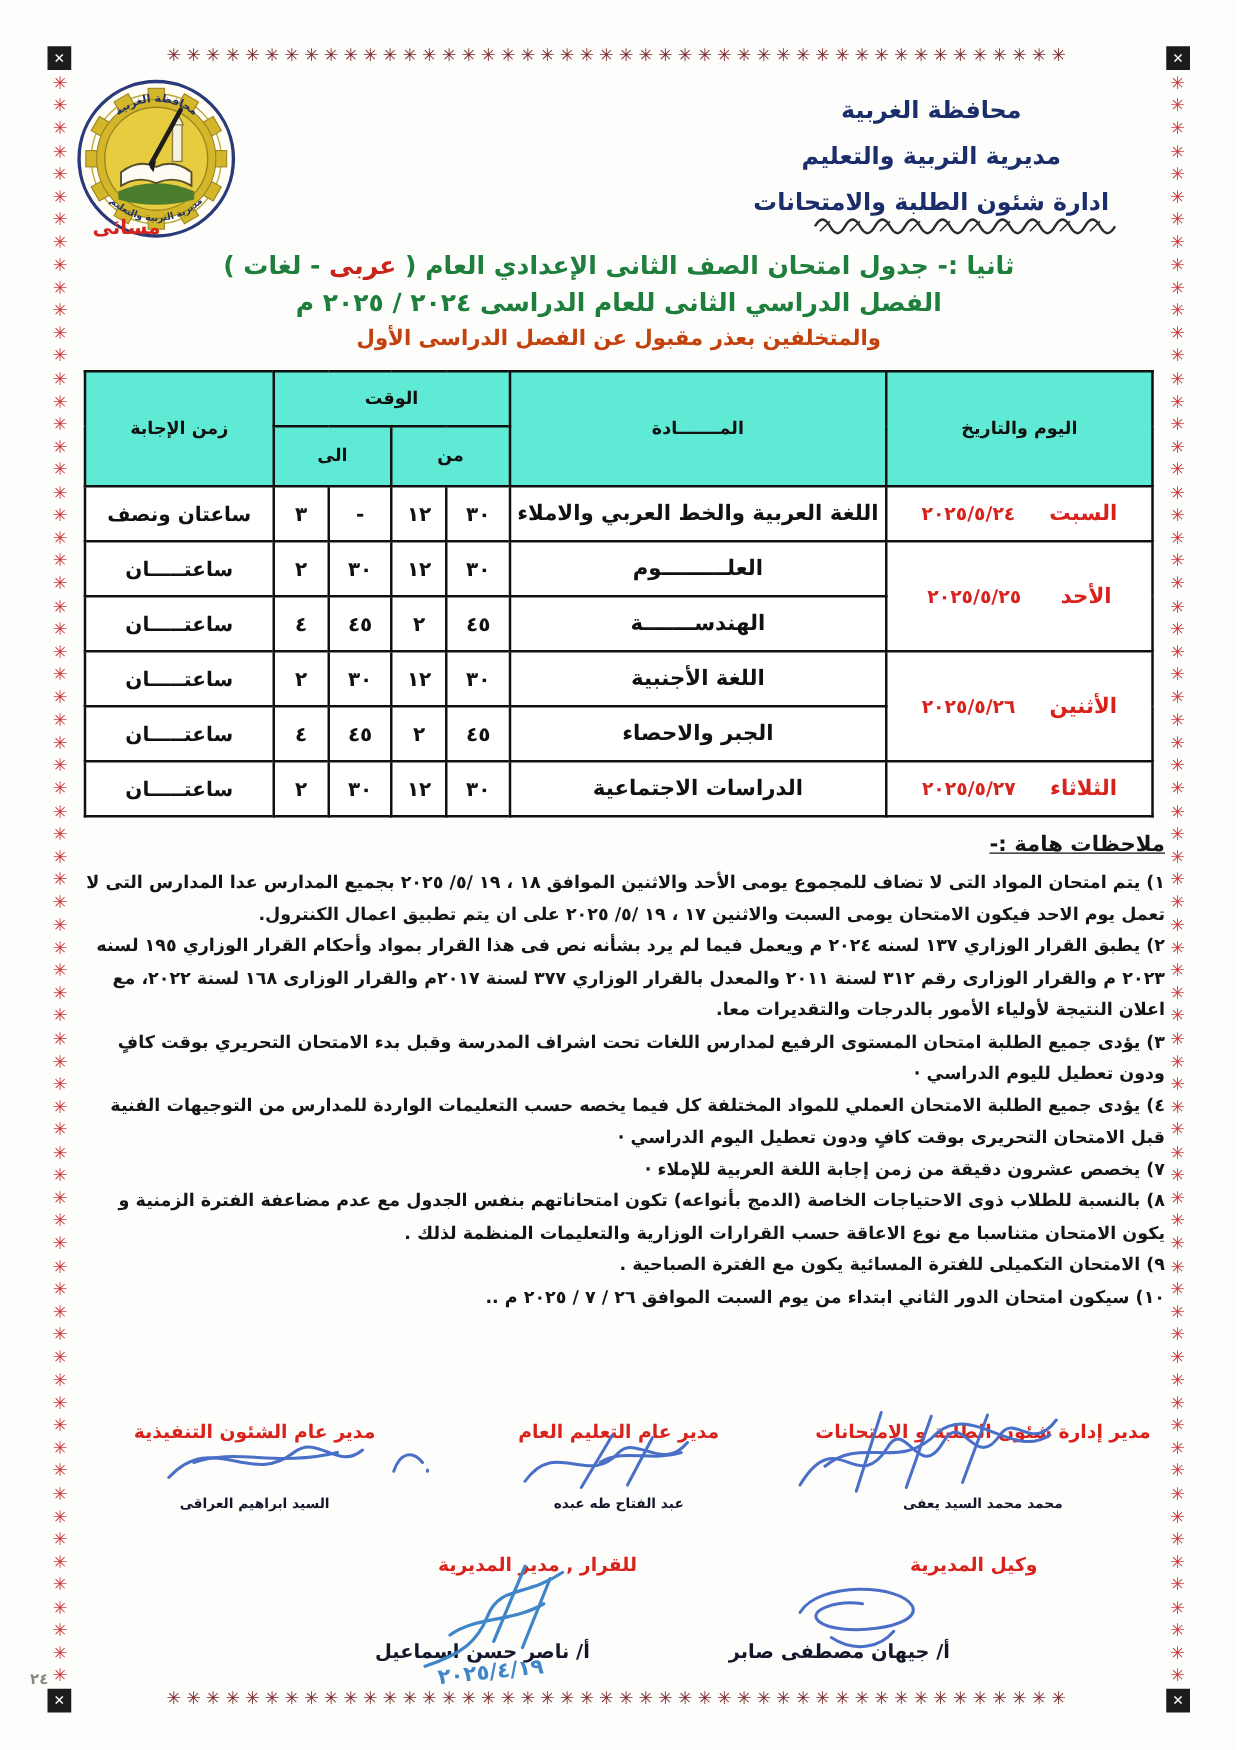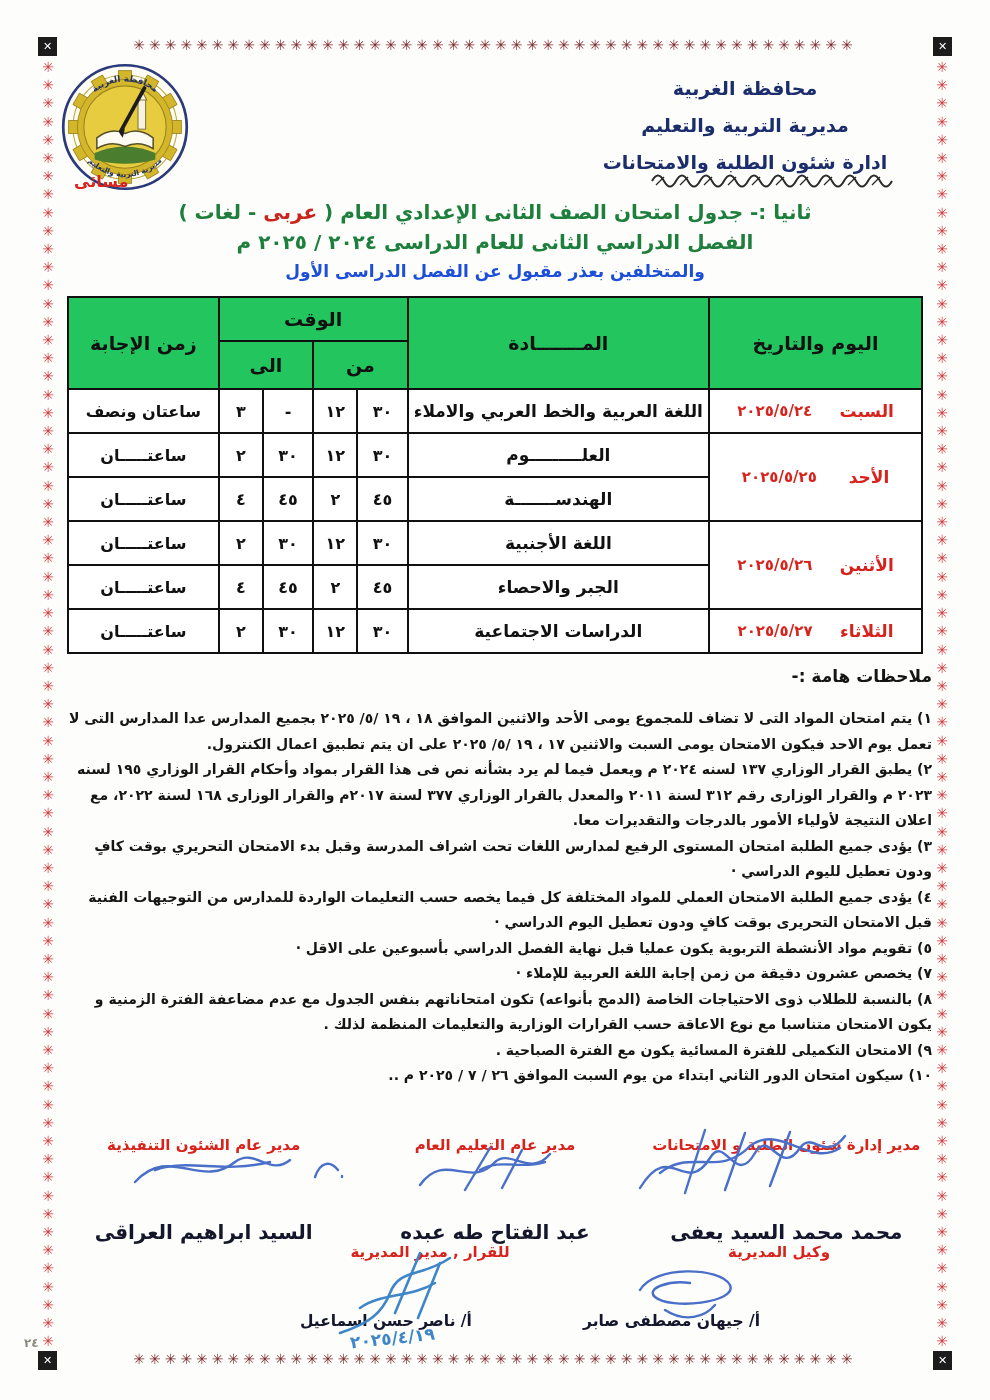--- a/index.html
+++ b/index.html
@@ -35,47 +35,47 @@
   .gov-header {
     position:absolute; top:70px; right:80px; width:330px; text-align:center;
     color:#1b2d6b; font-weight:bold; font-size:19px; line-height:37px;
   }
   .ornament { position:absolute; top:168px; right:90px; }
   
   .title-block { position:absolute; top:200px; left:0; right:0; text-align:center; font-weight:bold; }
   .title-l1 { font-size:20px; color:#1e7e3c;text-align:center; }
   .title-l1 .red { color:#c9241c; }
   .title-l2 { font-size:20px; color:#1e7e3c; margin-top:6px; }
-  .title-l3 { font-size:17px; color:#1d4ed8; margin-top:7px; }
+  .title-l3 { font-size:17px; color:#c2410c; margin-top:7px; }
   
   .exam-table {
     position:absolute; left:67px; top:296px; width:856px;
     border-collapse:collapse; table-layout:fixed;
   }
   .exam-table th, .exam-table td {
     border:2.4px solid #101010; font-weight:bold; text-align:center; vertical-align:middle;
   }
-  .exam-table th { background:#22c55e; font-size:19px; color:#111; }
+  .exam-table th { background:#5eead4; font-size:14px; color:#111; }
   .exam-table .h1 th { height:44px; }
   .exam-table .h2 th { height:48px;margin-top:40px; }
   .exam-table td { background:#fff; font-size:16px; height:44px; color:#111; }
   .exam-table td.subject { font-size:17px; }
   .exam-table td.day-cell { padding:0 6px; }
   .day-wrap { display:flex; align-items:center; justify-content:space-evenly; gap:6px; color:#d8231d; }
   .day-wrap .dname { font-size:17px; font-weight:bold; }
   .day-wrap .ddate { font-size:15px; font-weight:bold; direction:ltr; }
   
   .notes { position:absolute; top:666px; right:58px; left:58px; color:#151515; }
-  .notes-title { font-size:17px; font-weight:bold; margin-bottom:20px; }
+  .notes-title { font-size:17px; font-weight:bold; text-decoration:underline; margin-bottom:8px; }
   .note-item { font-size:14px; font-weight:bold; line-height:25.5px; text-align:right; }
   
   .sig-row1 { position:absolute; top:1136px; right:58px; left:58px; display:flex; }
   .sig-col { flex:1; text-align:center; }
   .sig-title { color:#d8231d; font-weight:bold; font-size:15px; }
-  .sig-name { color:#14172b; font-weight:bold; font-size:20px; margin-top:66px; }
+  .sig-name { color:#14172b; font-weight:bold; font-size:11px; margin-top:42px; }
   .sig2-title { position:absolute; color:#d8231d; font-weight:bold; font-size:15px; }
   .sig2-name { position:absolute; color:#14172b; font-weight:bold; font-size:15.5px; }
   .vice-title { top:1243px; right:160px; }
   .approve-title { top:1243px; left:300px; width:260px; text-align:center; }
   .gehan-name { top:1312px; right:230px; }
   .nasser-name { top:1312px; left:300px; }
   .sig-svg { position:absolute; pointer-events:none; }
   .hand-date {
     position:absolute; top:1328px; left:350px; color:#3f86c9; font-weight:bold;
     font-size:17px; transform:rotate(-6deg); direction:ltr; letter-spacing:2px;
@@ -393,21 +393,20 @@
     </tr>
   </tbody>
     </table>
 
   <div class="notes">
     <div class="notes-title">ملاحظات هامة :-</div>
     <div class="note-item">١) يتم امتحان المواد التى لا تضاف للمجموع يومى الأحد والاثنين الموافق ١٨ ، ١٩ /٥/ ٢٠٢٥ بجميع المدارس عدا المدارس التى لا تعمل يوم الاحد فيكون الامتحان يومى السبت والاثنين ١٧ ، ١٩ /٥/ ٢٠٢٥ على ان يتم تطبيق اعمال الكنترول.</div>
     <div class="note-item">٢) يطبق القرار الوزاري ١٣٧ لسنه ٢٠٢٤ م ويعمل فيما لم يرد بشأنه نص فى هذا القرار بمواد وأحكام القرار الوزاري ١٩٥ لسنه ٢٠٢٣ م والقرار الوزارى رقم ٣١٢ لسنة ٢٠١١ والمعدل بالقرار الوزاري ٣٧٧ لسنة ٢٠١٧م والقرار الوزارى ١٦٨ لسنة ٢٠٢٢، مع اعلان النتيجة لأولياء الأمور بالدرجات والتقديرات معا.</div>
     <div class="note-item">٣) يؤدى جميع الطلبة امتحان المستوى الرفيع لمدارس اللغات تحت اشراف المدرسة وقبل بدء الامتحان التحريري بوقت كافٍ ودون تعطيل لليوم الدراسي ·</div>
     <div class="note-item">٤) يؤدى جميع الطلبة الامتحان العملي للمواد المختلفة كل فيما يخصه حسب التعليمات الواردة للمدارس من التوجيهات الفنية قبل الامتحان التحريرى بوقت كافٍ ودون تعطيل اليوم الدراسي ·</div>
-    <div class="note-item">٥) تقويم مواد الأنشطة التربوية يكون عمليا قبل نهاية الفصل الدراسي بأسبوعين على الاقل ·</div>
     <div class="note-item">٧) يخصص عشرون دقيقة من زمن إجابة اللغة العربية للإملاء ·</div>
     <div class="note-item">٨) بالنسبة للطلاب ذوى الاحتياجات الخاصة (الدمج بأنواعه) تكون امتحاناتهم بنفس الجدول مع عدم مضاعفة الفترة الزمنية و يكون الامتحان متناسبا مع نوع الاعاقة حسب القرارات الوزارية والتعليمات المنظمة لذلك .</div>
     <div class="note-item">٩) الامتحان التكميلى للفترة المسائية يكون مع الفترة الصباحية .</div>
     <div class="note-item">١٠) سيكون امتحان الدور الثاني ابتداء من يوم السبت الموافق ٢٦ / ٧ / ٢٠٢٥ م ..</div>
   </div>
 
   <div class="sig-row1">
     <div class="sig-col">
       <div class="sig-title">مدير إدارة شئون الطلبة و الامتحانات</div>
       <div class="sig-name">محمد محمد السيد يعفى</div>

